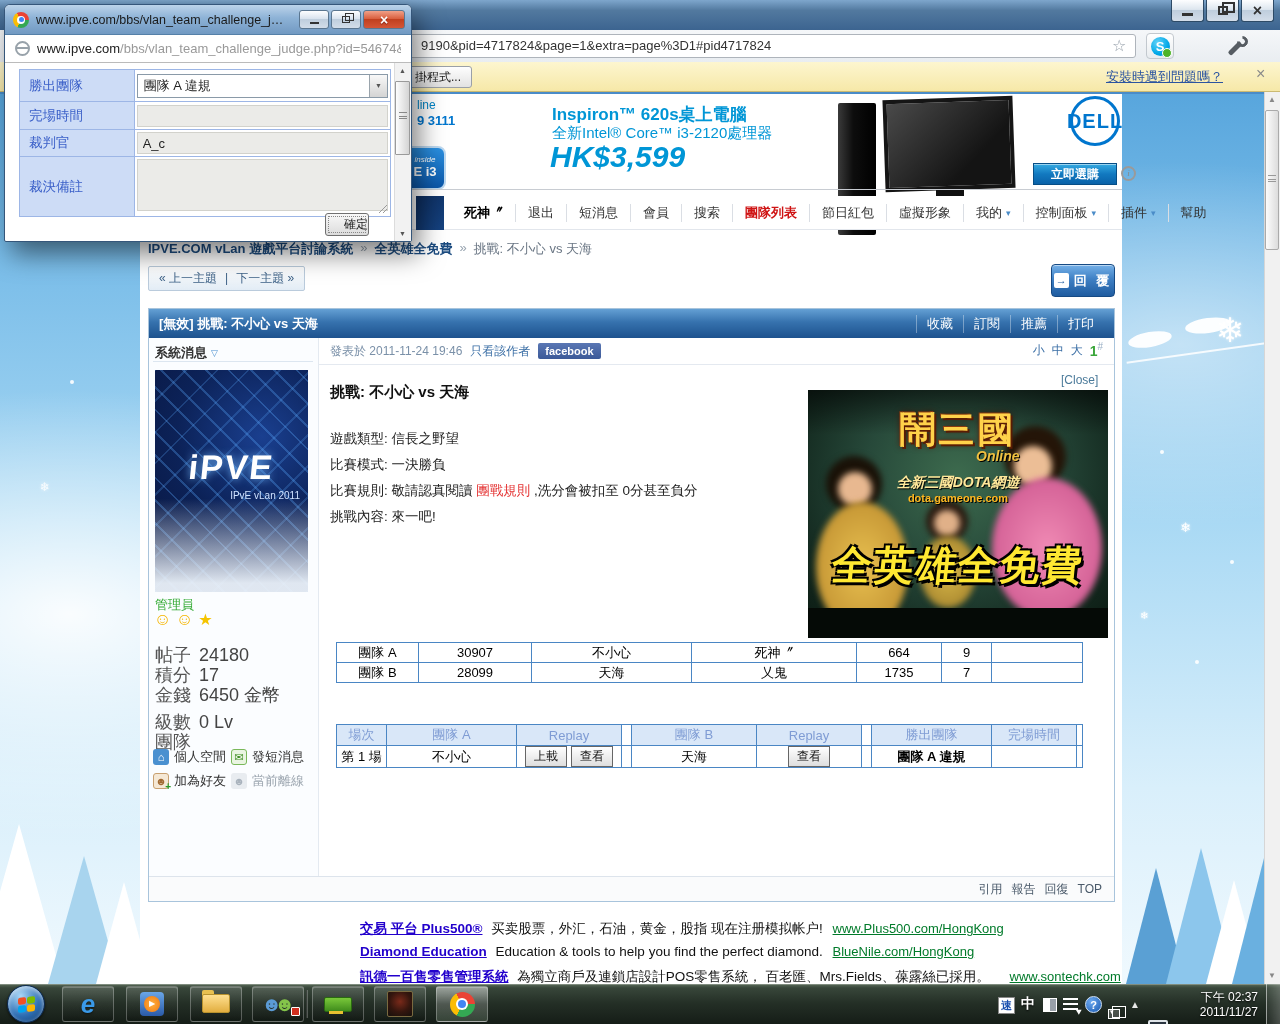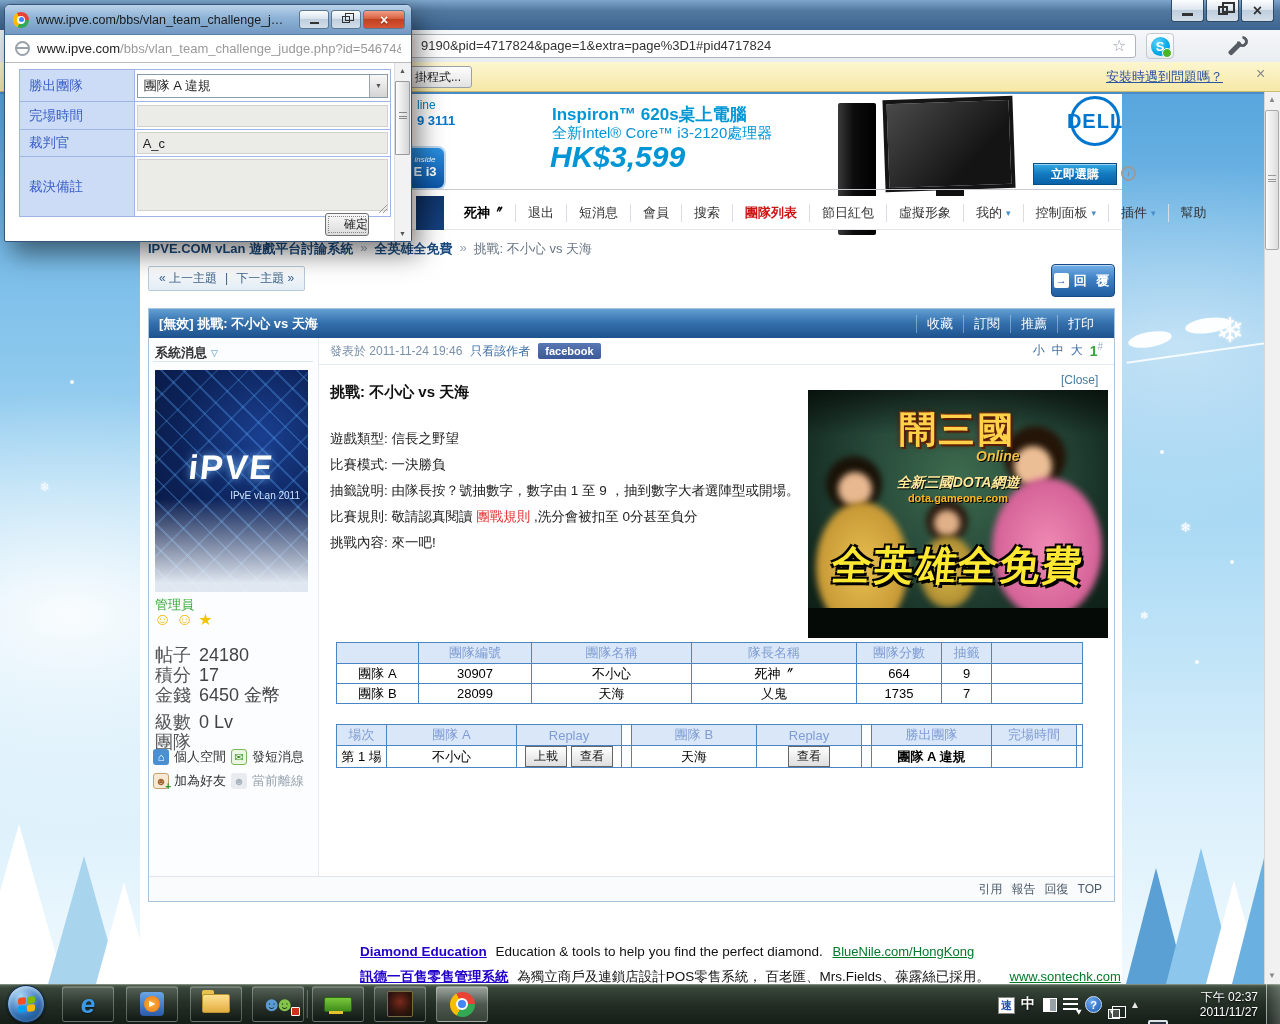--- a/index.html
+++ b/index.html
@@ -423,21 +423,20 @@
       <span class="chip chip-friend">☻</span>
       <span>加為好友</span>
       <span class="chip chip-person">☻</span>
       <span class="sb-offline">當前離線</span>
     </div>
 
     <div class="abs" id="post-title">挑戰: 不小心 vs 天海</div>
     <div class="abs" id="post-body">
       <div>遊戲類型: 信長之野望</div>
       <div>比賽模式: 一決勝負</div>
-      <div>抽籤說明: 由隊長按？號抽數字，數字由 1 至 9 ，抽到數字大者選陣型或開場。</div>
       <div><span>比賽規則: 敬請認真閱讀 </span><span class="rule-link">團戰規則</span><span> ,洗分會被扣至 0分甚至負分</span></div>
       <div>挑戰內容: 來一吧!</div>
     </div>
     <div class="abs" id="close-link">[Close]</div>
 
     <div class="abs" id="game-ad">
       <div class="ga-blob blur" style="left:18px;top:66px;width:56px;height:56px;background:#1a1208"></div>
       <div class="ga-blob blur" style="left:30px;top:82px;width:34px;height:34px;background:#e8b890"></div>
       <div class="ga-blob blur" style="left:8px;top:112px;width:92px;height:130px;background:radial-gradient(#e8c050,#b8862a)"></div>
       <div class="ga-blob blur" style="left:118px;top:110px;width:42px;height:42px;background:#2a1a10"></div>
@@ -458,29 +457,20 @@
       <colgroup>
           <col style="width:82px">
           <col style="width:113px">
           <col style="width:160px">
           <col style="width:165px">
           <col style="width:85px">
           <col style="width:50px">
           <col style="width:91px">
         </colgroup>
       <tbody>
-          <tr>
-        <td class="h"></td>
-        <td class="h">團隊編號</td>
-        <td class="h">團隊名稱</td>
-        <td class="h">隊長名稱</td>
-        <td class="h">團隊分數</td>
-        <td class="h">抽籤</td>
-        <td class="h"></td>
-      </tr>
       <tr>
         <td>團隊 A</td>
         <td>30907</td>
         <td>不小心</td>
         <td>死神〞</td>
         <td>664</td>
         <td>9</td>
         <td></td>
       </tr>
       <tr>
@@ -541,20 +531,25 @@
       </table>
 
     <div class="abs" id="post-footer">
       <span class="pf-link">引用</span>
       <span class="pf-link">報告</span>
       <span class="pf-link">回復</span>
       <span class="pf-link">TOP</span>
     </div>
   </div>
 
+  <div class="abs adline" style="left:360px;top:920px">
+    <span class="adtitle">交易 平台 Plus500®</span>
+    <span class="addesc">买卖股票，外汇，石油，黄金，股指 现在注册模拟帐户!</span>
+    <span class="adurl">www.Plus500.com/HongKong</span>
+  </div>
   <div class="abs adline" style="left:360px;top:944px">
     <span class="adtitle">Diamond Education</span>
     <span class="addesc">Education &amp; tools to help you find the perfect diamond.</span>
     <span class="adurl">BlueNile.com/HongKong</span>
   </div>
   <div class="abs adline" style="left:360px;top:968px">
     <span class="adtitle">訊德一百售零售管理系統</span>
     <span class="addesc">為獨立商戶及連鎖店設計POS零售系統， 百老匯、Mrs.Fields、葆露絲已採用。</span>
     <span class="adurl" style="margin-left:16px">www.sontechk.com</span>
   </div>

